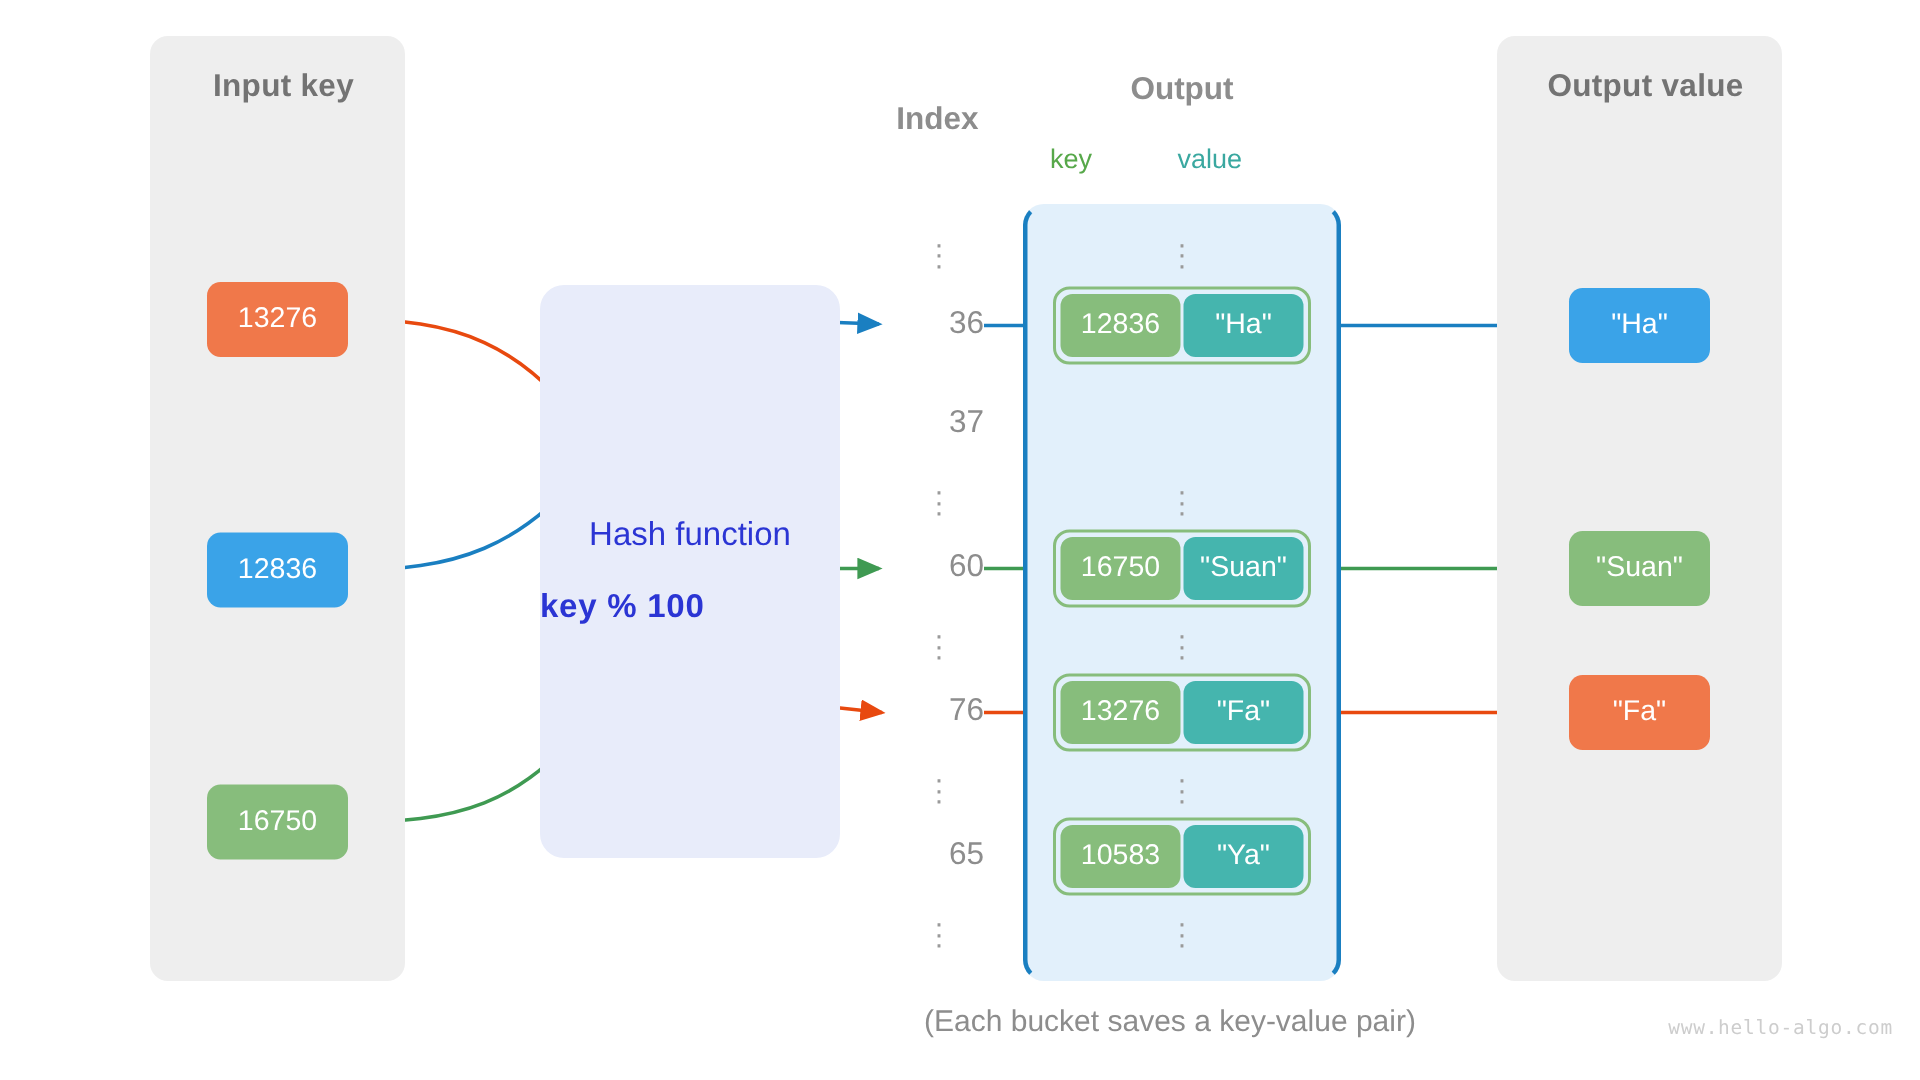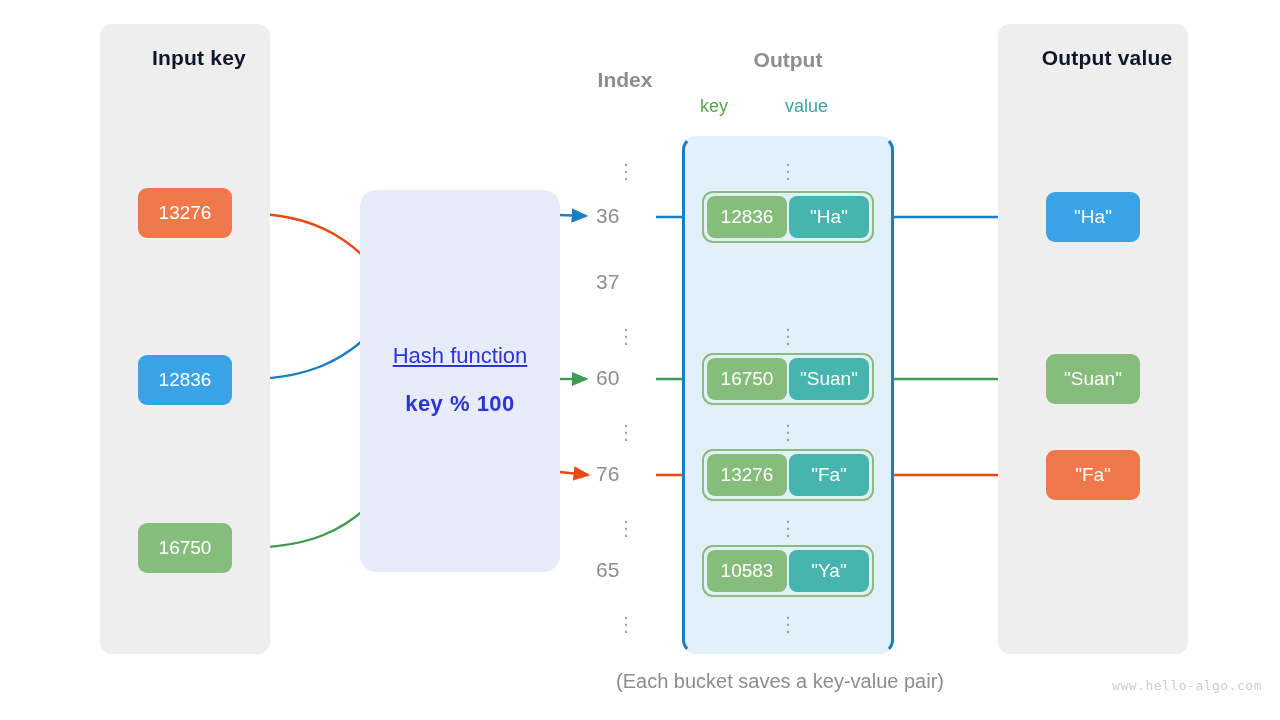--- a/index.html
+++ b/index.html
@@ -20,27 +20,27 @@
   .panel {
     position: absolute;
     background: #eeeeee;
     border-radius: 12px;
   }
   #panel-input  { left: 100px; top: 24px; width: 170px; height: 630px; }
   #panel-output { left: 998px; top: 24px; width: 190px; height: 630px; }
 
   .panel-title {
     position: absolute;
-    left: 14px;
+    left: 4px;
     top: 22px;
     width: 100%;
     text-align: center;
     font-size: 21px;
     font-weight: bold;
-    color: #0f172a;
+    color: #737373;
     letter-spacing: .2px;
   }
 
   
   .chip {
     position: absolute;
     display: flex;
     align-items: center;
     justify-content: center;
     border-radius: 9px;
@@ -69,28 +69,27 @@
     border-radius: 16px;
   }
   #hash-label {
     position: absolute;
     left: 360px;
     top: 343px;
     width: 200px;
     text-align: center;
     font-size: 22px;
     color: #2b35d4;
-    text-decoration: underline;
   }
   #hash-formula {
     position: absolute;
     left: 360px;
     top: 391px;
     width: 200px;
-    text-align: center;
+    text-align: left;
     font-size: 22px;
     font-weight: bold;
     color: #2b35d4;
     letter-spacing: .5px;
   }
 
   
   .col-head {
     position: absolute;
     font-size: 21px;
@@ -123,21 +122,21 @@
     border-bottom: 3px solid transparent;
     border-radius: 14px;
     box-sizing: border-box;
   }
 
   
   .index-label {
     position: absolute;
     left: 596px;
     width: 60px;
-    text-align: left;
+    text-align: right;
     font-size: 21px;
     color: #8d8d8d;
   }
   .dots {
     position: absolute;
     width: 20px;
     text-align: center;
     font-size: 21px;
     color: #9a9a9a;
     line-height: 5px;

